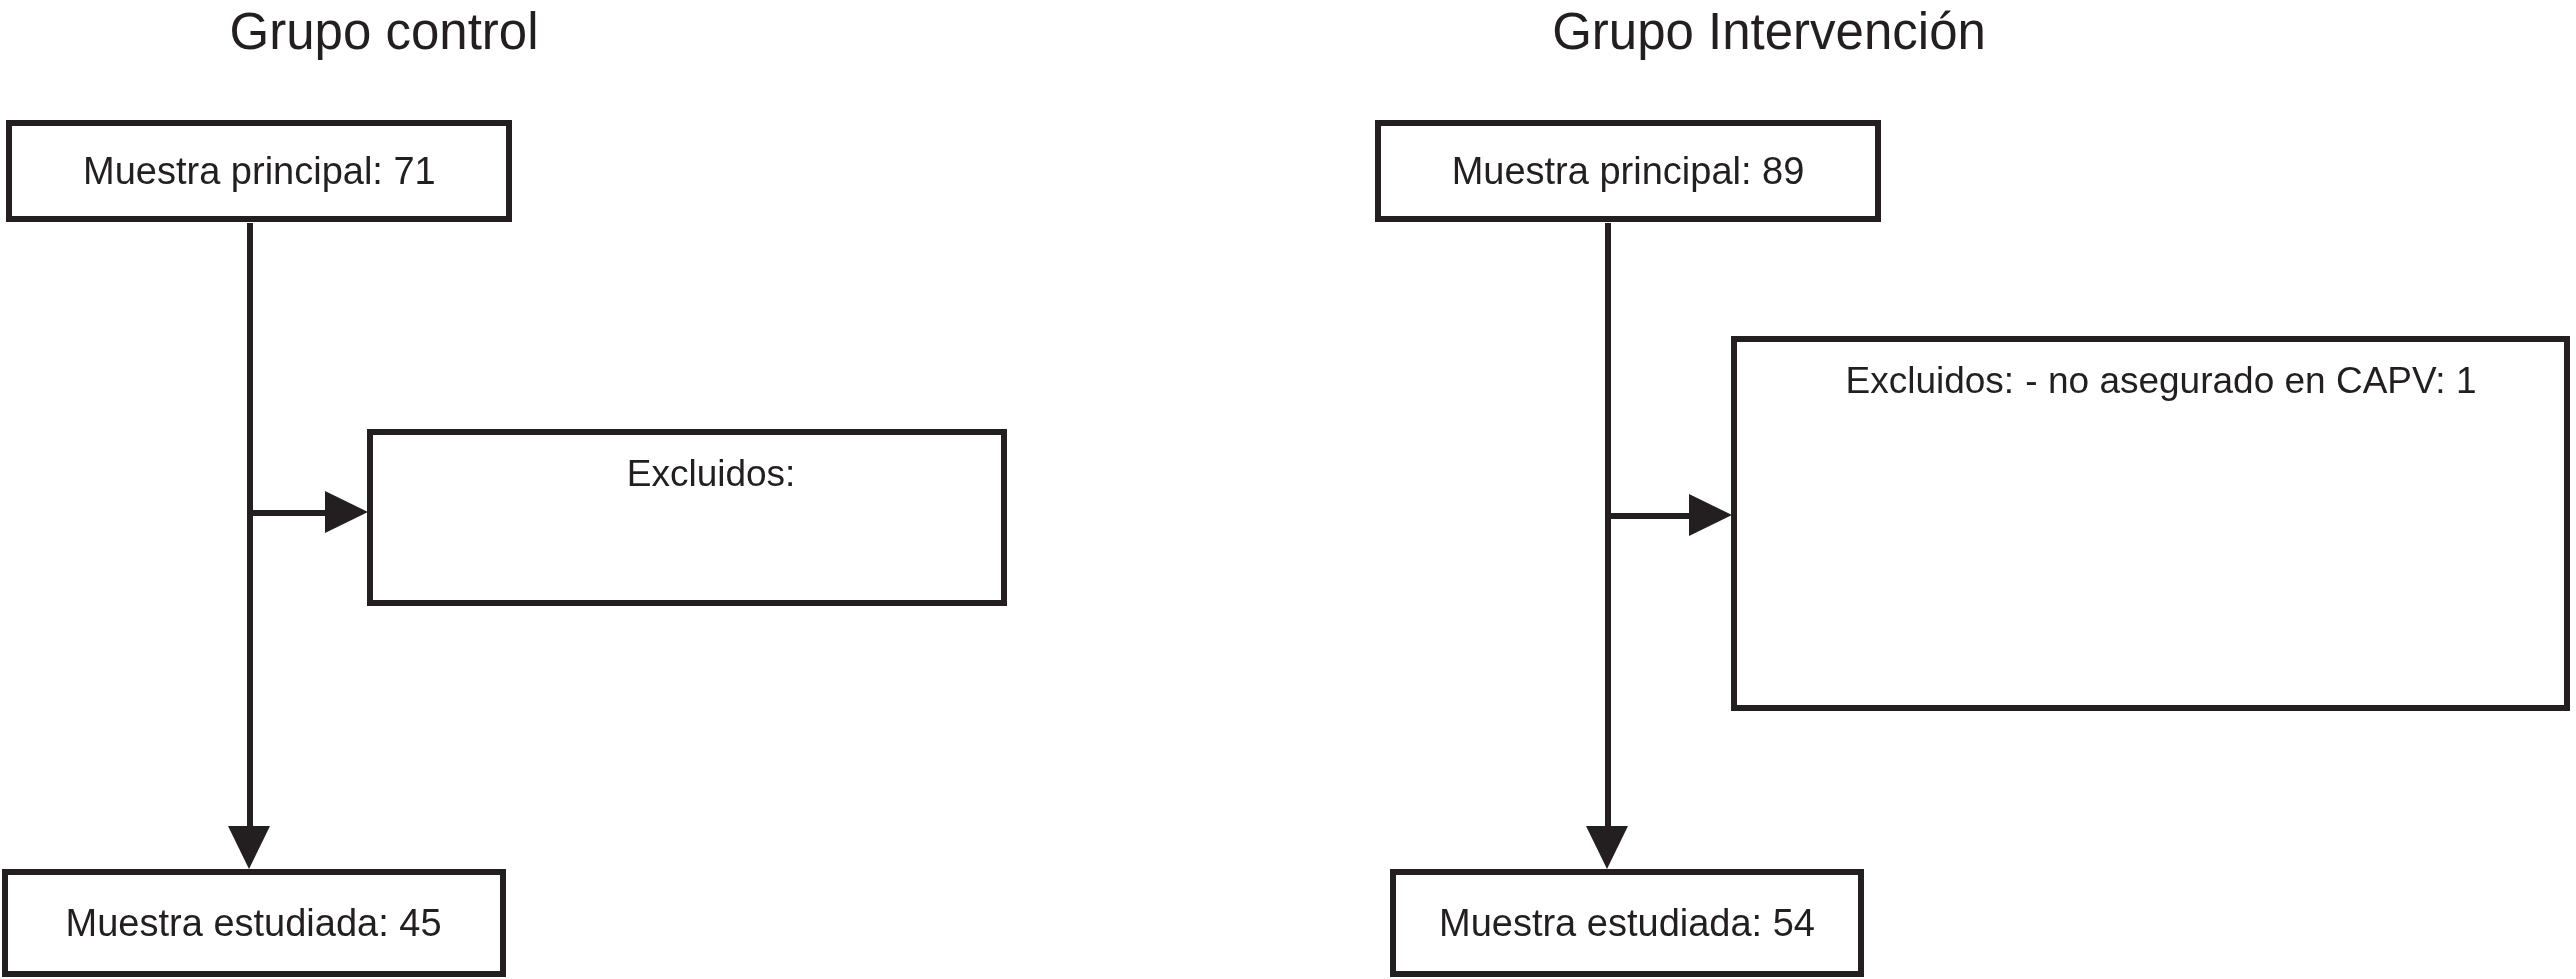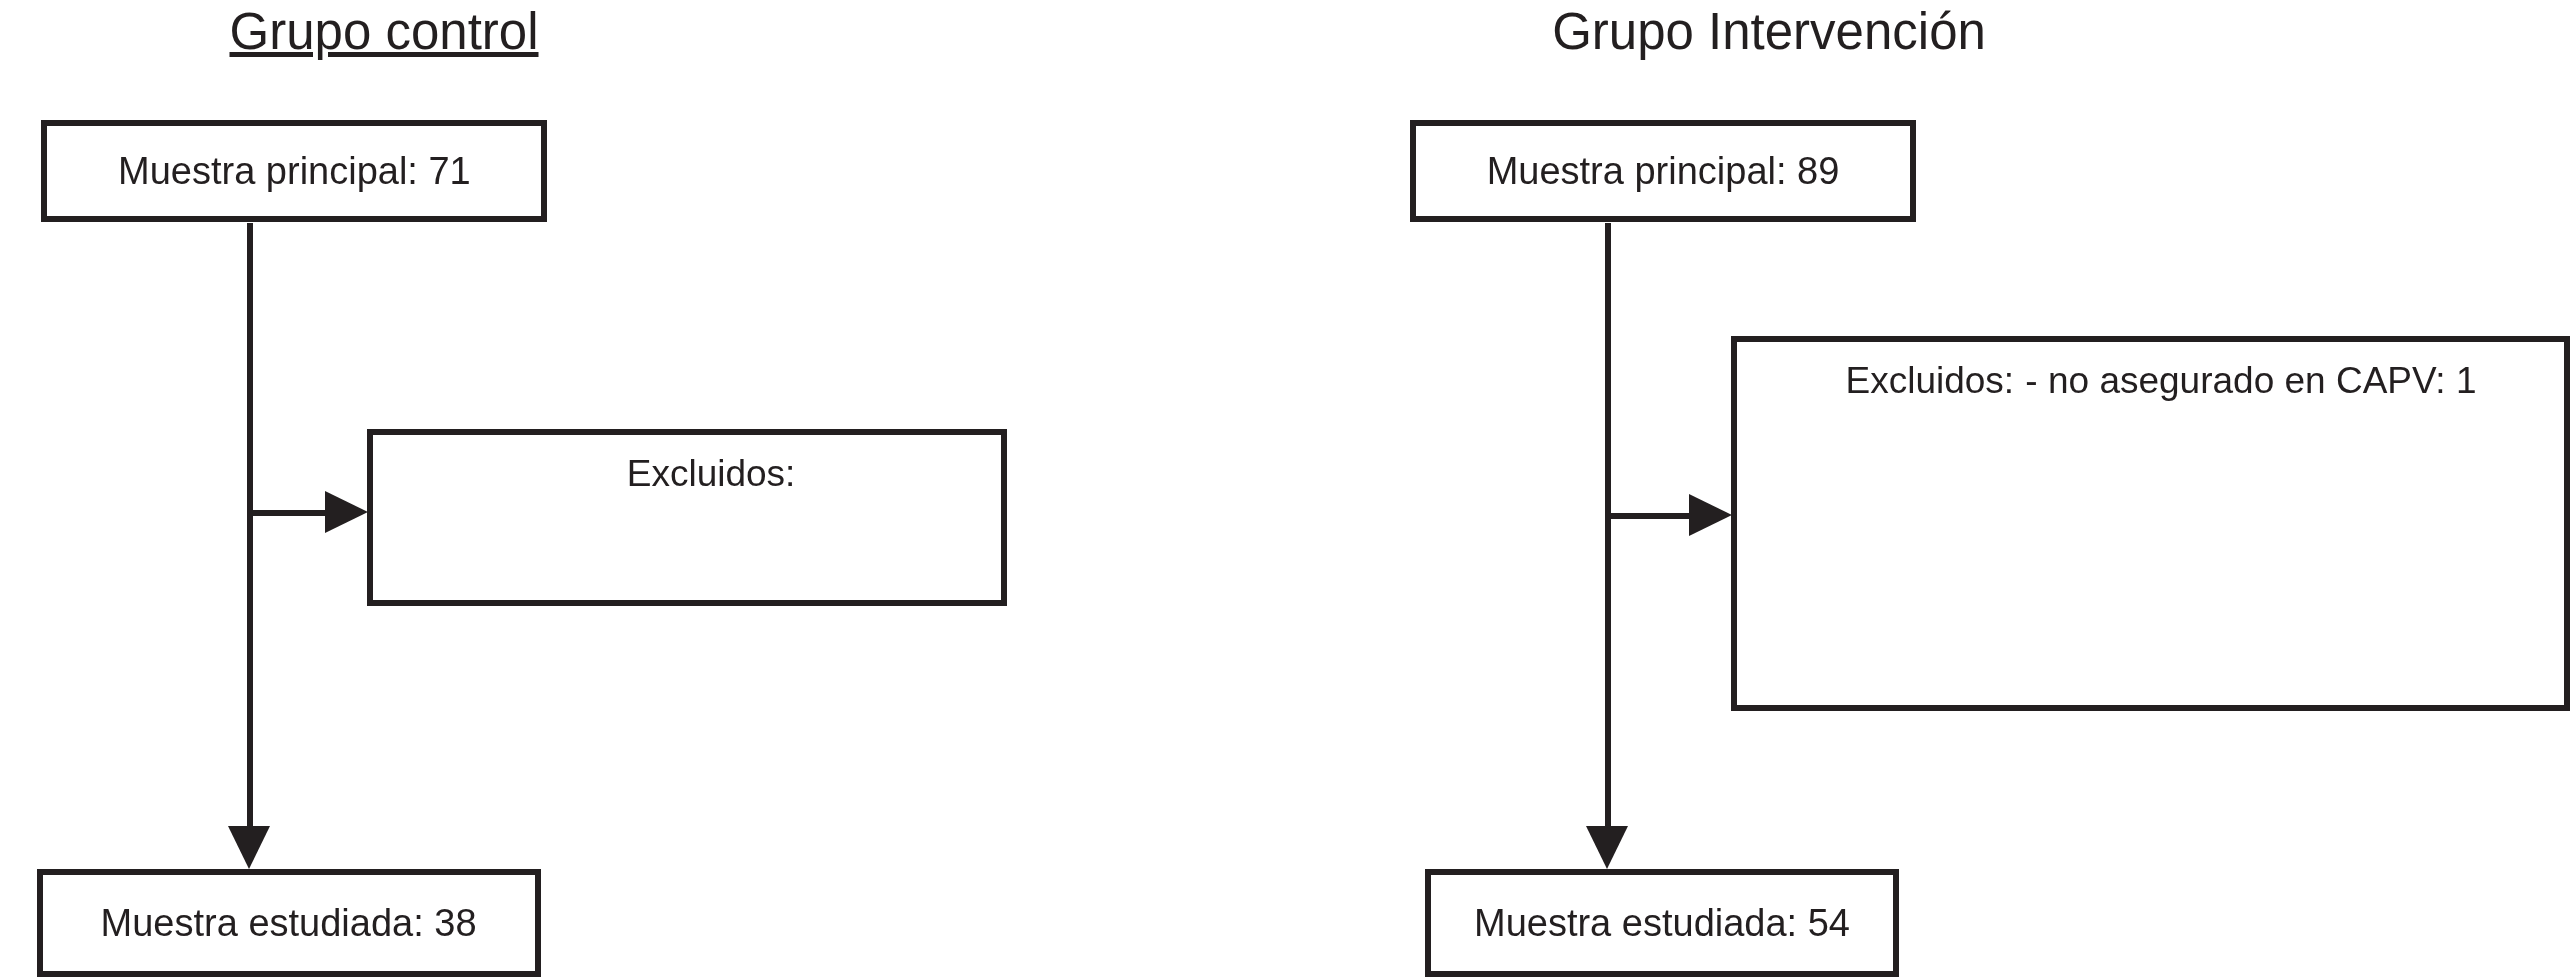--- a/index.html
+++ b/index.html
@@ -27,21 +27,20 @@
 
   .node-box {
     box-sizing: border-box;
     border: 6.4px solid #231f20;
     background: #ffffff;
     display: flex;
     align-items: center;
     justify-content: center;
     font-size: 38px;
     white-space: nowrap;
-    margin-left: 35px;
   }
 
   .excl-box {
     box-sizing: border-box;
     border: 6.4px solid #231f20;
     background: #ffffff;
     display: flex;
     flex-direction: row;
     justify-content: center;
     font-size: 37px;
@@ -68,21 +67,21 @@
     border-top: 43px solid #231f20;
   }
   .arrowhead-right {
     width: 0; height: 0;
     border-top: 21.6px solid transparent;
     border-bottom: 21.6px solid transparent;
     border-left: 43px solid #231f20;
   }
 
   
-  .g0-title   { left: 128px;  top: 1.6px;    width: 512px; text-decoration: underline; }
+  .g0-title   { left: 128px;  top: 1.6px;    width: 512px; }
   .g0-main    { left: 6.4px;    top: 120px;  width: 506px;  height: 102px; }
   .g0-vline   { left: 247px;  top: 223px;  height: 605px; }
   .g0-vhead   { left: 228px;  top: 826px; }
   .g0-hline   { left: 250px;  top: 510px;  width: 77px; }
   .g0-rhead   { left: 325px;  top: 491px; }
   .g0-excl    { left: 367px;  top: 429px;  width: 640px;  height: 177px; }
   .g0-result  { left: 1.6px;    top: 869px; width: 504px;  height: 108px; }
 
   
   .g1-title   { left: 1513px; top: 1.6px;    width: 512px; }
@@ -107,21 +106,21 @@
 <div class="abs arrowhead-down g0-vhead"></div>
 
 <div class="abs hline g0-hline"></div>
 <div class="abs arrowhead-right g0-rhead"></div>
 
 <div class="abs excl-box g0-excl">
   <div class="excl-line excl-header">Excluidos:</div>
 </div>
 
 <div class="abs node-box g0-result">
-  <span>Muestra estudiada: 38</span>
+  <span>Muestra estudiada: 45</span>
 </div>
 
 <div class="abs group-title g1-title">Grupo Intervención</div>
 
 <div class="abs node-box g1-main">
   <span>Muestra principal: 89</span>
 </div>
 
 <div class="abs vline g1-vline"></div>
 <div class="abs arrowhead-down g1-vhead"></div>

